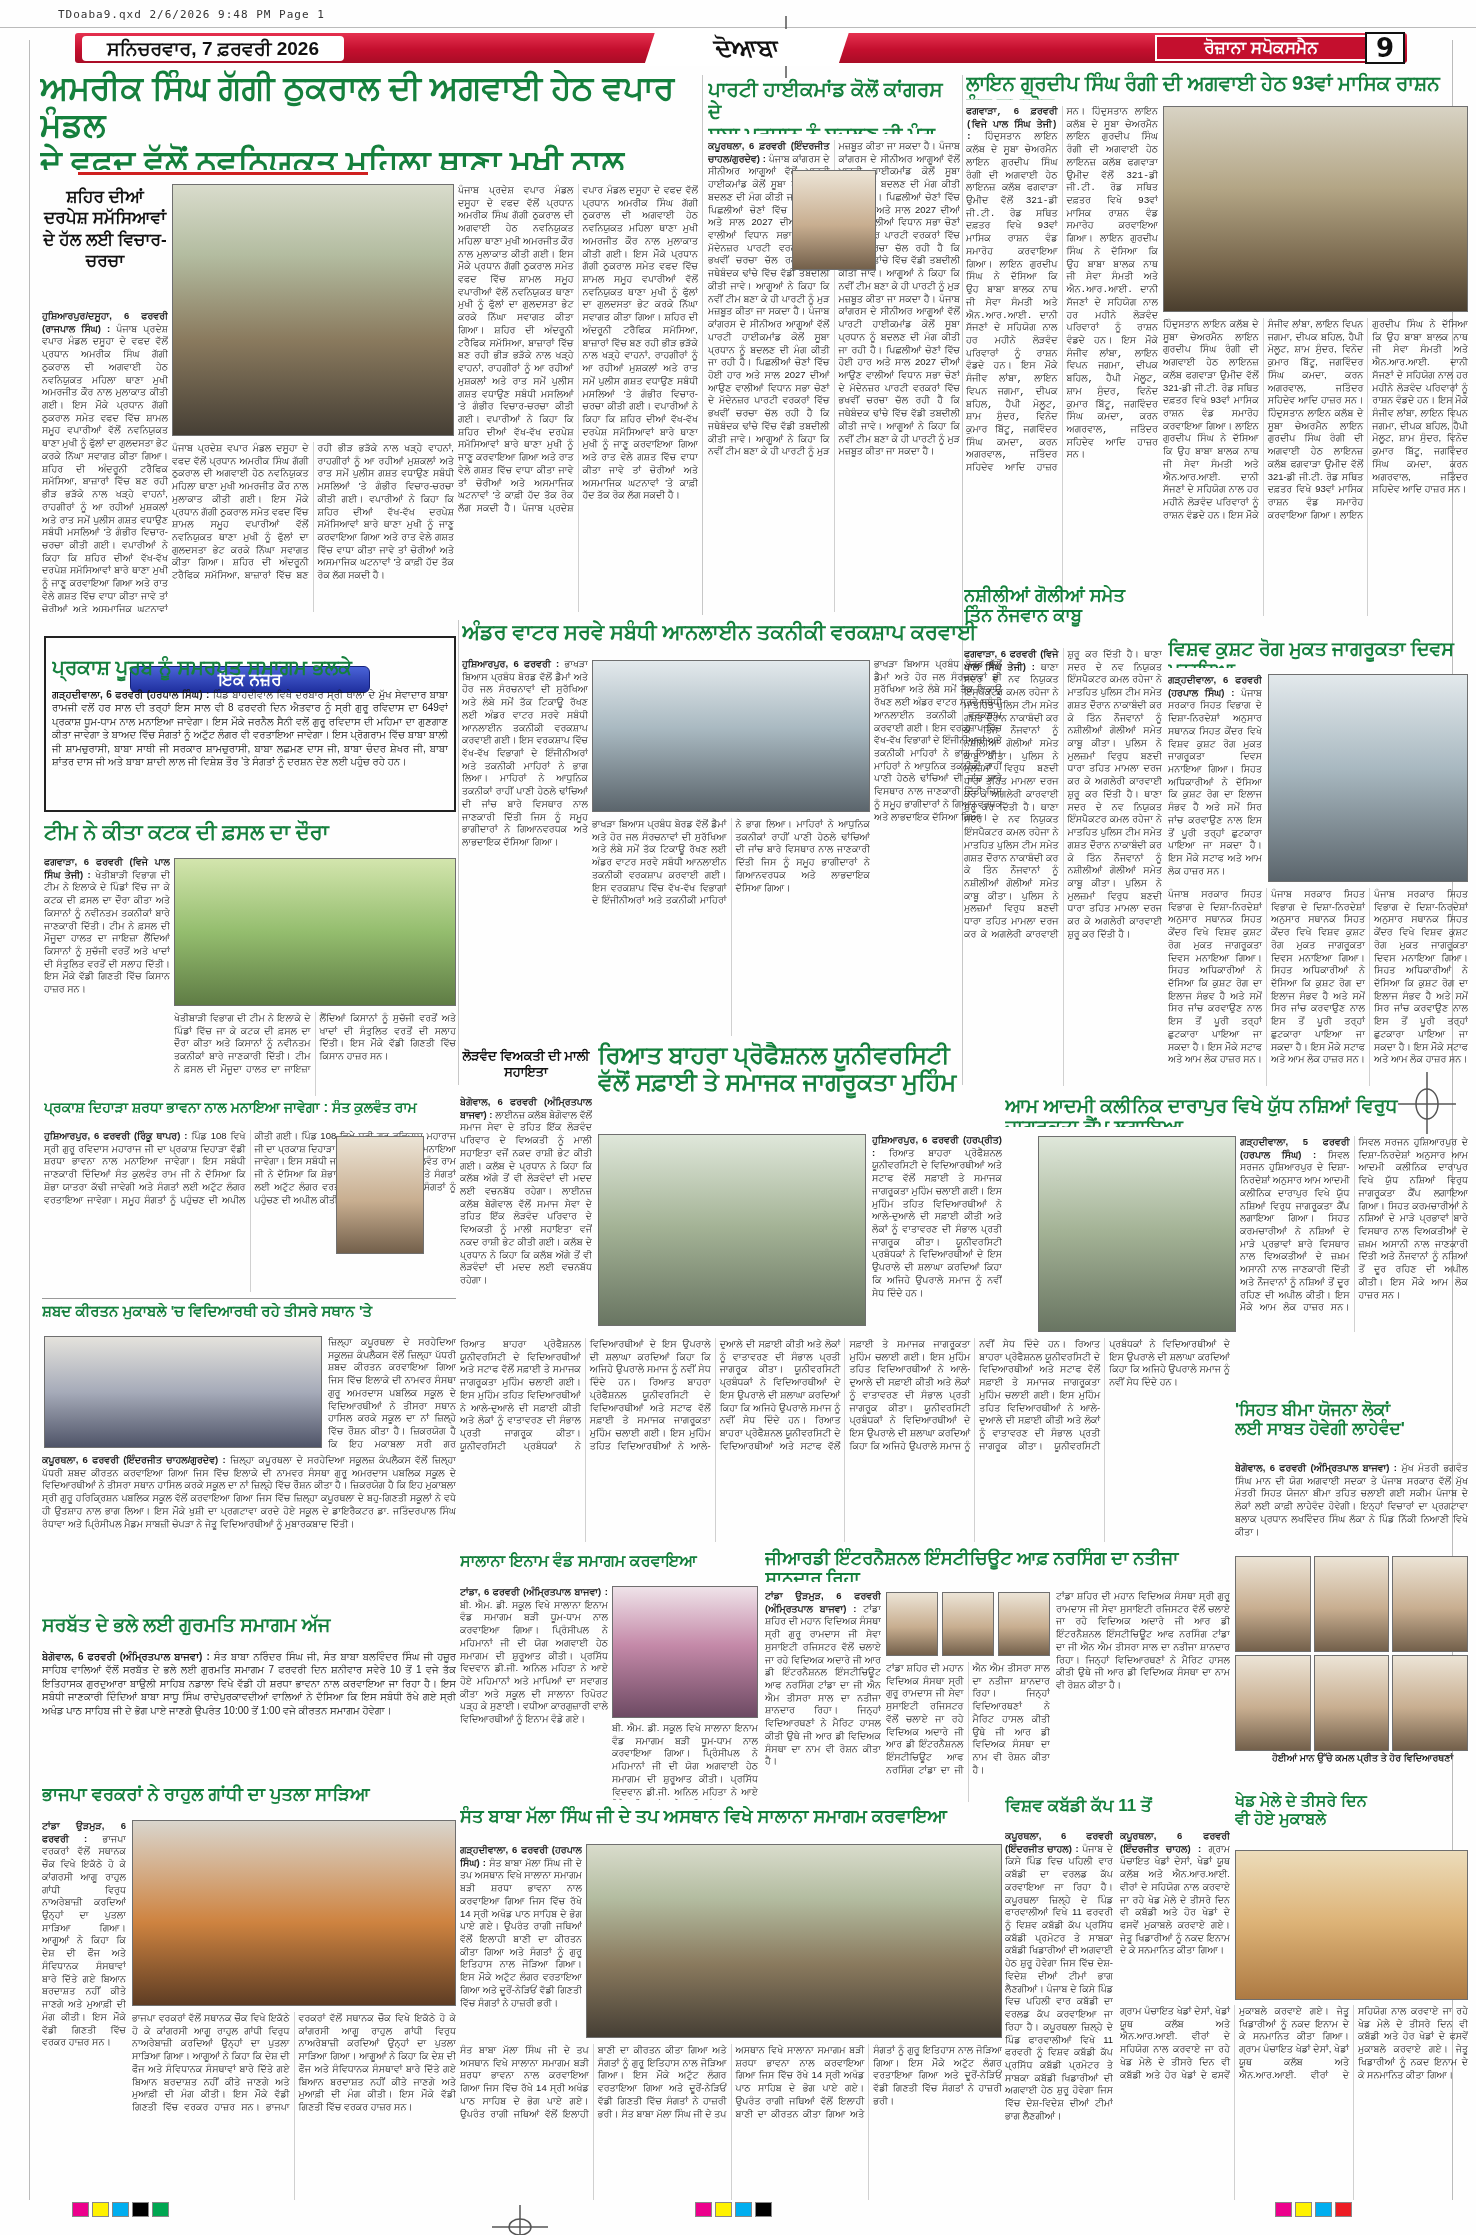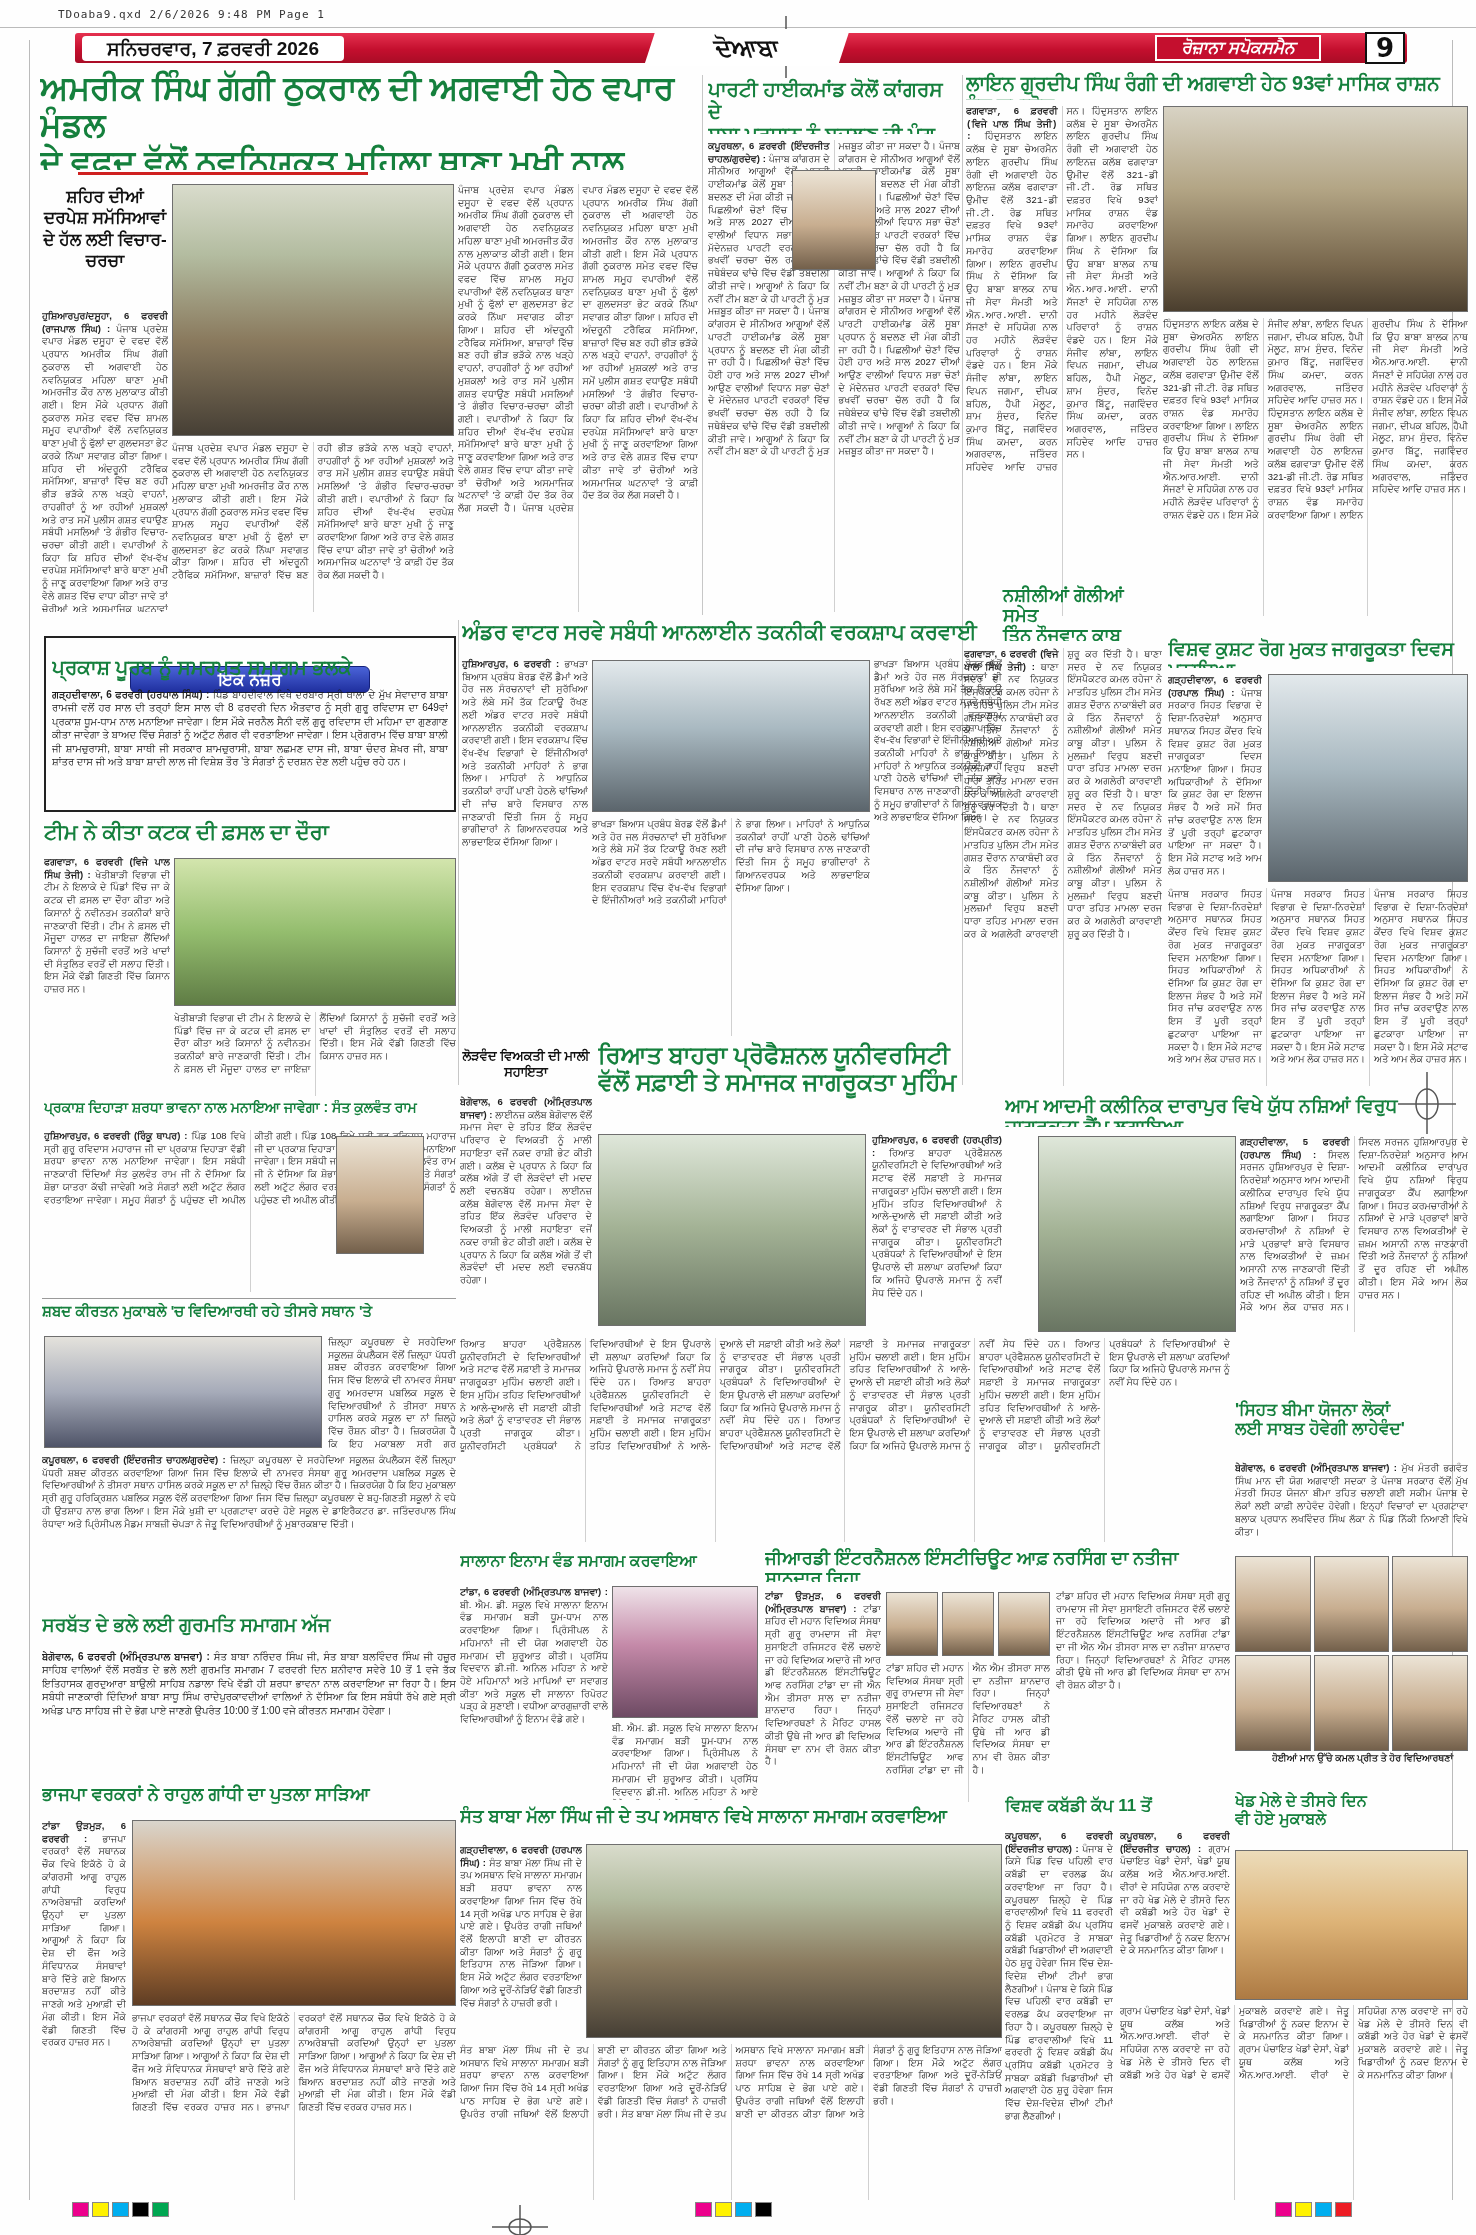--- a/index.html
+++ b/index.html
@@ -67,21 +67,21 @@
   <svg class="abs cross" style="left:758px;top:16px;" width="56" height="62">
     <line x1="28" y1="0" x2="28" y2="62"></line>
       <line x1="0" y1="34" x2="56" y2="34"></line>
     <ellipse cx="28" cy="34" rx="11" ry="15"></ellipse>
   </svg>
 
   <div class="abs mast" style="left:75px;top:33px;width:1332px;height:30px;"></div>
   <div class="abs datebox" style="left:82px;top:36px;width:262px;height:25px;">ਸਨਿਚਰਵਾਰ, 7 ਫ਼ਰਵਰੀ 2026</div>
   <div class="abs ribbon" style="left:652px;top:31px;width:190px;height:33px;"></div>
   <div class="abs ribbon-txt" style="left:652px;top:33px;width:190px;height:30px;">ਦੋਆਬਾ</div>
-  <div class="abs papername" style="left:1155px;top:35px;width:166px;height:26px;font-style:italic;">ਰੋਜ਼ਾਨਾ ਸਪੋਕਸਮੈਨ</div>
+  <div class="abs papername" style="left:1155px;top:35px;width:212px;height:26px;">ਰੋਜ਼ਾਨਾ ਸਪੋਕਸਮੈਨ</div>
   <div class="abs pgnum" style="left:1365px;top:32px;width:40px;height:32px;">9</div>
 
   <div class="abs hl" style="left:40px;top:70px;width:660px;height:100px;font-size:33px;">
     <div>ਅਮਰੀਕ ਸਿੰਘ ਗੱਗੀ ਠੁਕਰਾਲ ਦੀ ਅਗਵਾਈ ਹੇਠ ਵਪਾਰ ਮੰਡਲ</div>
     <div>ਦੇ ਵਫ਼ਦ ਵੱਲੋਂ ਨਵਨਿਯੁਕਤ ਮਹਿਲਾ ਥਾਣਾ ਮੁਖੀ ਨਾਲ ਮੁਲਾਕਾਤ</div>
   </div>
   <div class="abs" style="left:78px;top:172px;width:290px;height:3px;background:#cf2020;"></div>
 
   <div class="abs subhl" style="left:42px;top:186px;width:126px;height:118px;font-size:17px;">ਸ਼ਹਿਰ ਦੀਆਂ ਦਰਪੇਸ਼ ਸਮੱਸਿਆਵਾਂ ਦੇ ਹੱਲ ਲਈ ਵਿਚਾਰ-ਚਰਚਾ</div>
   <div class="abs body" style="left:42px;top:310px;width:126px;height:302px;">
@@ -111,21 +111,21 @@
   <div class="abs hl" style="left:966px;top:72px;width:502px;height:28px;font-size:20px;">ਲਾਇਨ ਗੁਰਦੀਪ ਸਿੰਘ ਰੰਗੀ ਦੀ ਅਗਵਾਈ ਹੇਠ 93ਵਾਂ ਮਾਸਿਕ ਰਾਸ਼ਨ ਵੰਡ ਸਮਾਰੋਹ</div>
   <div class="abs body cols2" style="left:966px;top:106px;width:192px;height:510px;font-family:Liberation Mono, monospace;">
     <b class="dl">ਫਗਵਾੜਾ, 6 ਫ਼ਰਵਰੀ (ਵਿਜੇ ਪਾਲ ਸਿੰਘ ਤੇਜੀ) :</b>
     <span>ਹਿੰਦੁਸਤਾਨ ਲਾਇਨ ਕਲੱਬ ਦੇ ਸੂਬਾ ਚੇਅਰਮੈਨ ਲਾਇਨ ਗੁਰਦੀਪ ਸਿੰਘ ਰੰਗੀ ਦੀ ਅਗਵਾਈ ਹੇਠ ਲਾਇਨਜ਼ ਕਲੱਬ ਫਗਵਾੜਾ ਉਮੀਦ ਵੱਲੋਂ 321-ਡੀ ਜੀ.ਟੀ. ਰੋਡ ਸਥਿਤ ਦਫ਼ਤਰ ਵਿਖੇ 93ਵਾਂ ਮਾਸਿਕ ਰਾਸ਼ਨ ਵੰਡ ਸਮਾਰੋਹ ਕਰਵਾਇਆ ਗਿਆ। ਲਾਇਨ ਗੁਰਦੀਪ ਸਿੰਘ ਨੇ ਦੱਸਿਆ ਕਿ ਉਹ ਬਾਬਾ ਬਾਲਕ ਨਾਥ ਜੀ ਸੇਵਾ ਸੰਮਤੀ ਅਤੇ ਐਨ.ਆਰ.ਆਈ. ਦਾਨੀ ਸੱਜਣਾਂ ਦੇ ਸਹਿਯੋਗ ਨਾਲ ਹਰ ਮਹੀਨੇ ਲੋੜਵੰਦ ਪਰਿਵਾਰਾਂ ਨੂੰ ਰਾਸ਼ਨ ਵੰਡਦੇ ਹਨ। ਇਸ ਮੌਕੇ ਸੰਜੀਵ ਲਾਂਬਾ, ਲਾਇਨ ਵਿਪਨ ਜਗਮਾ, ਦੀਪਕ ਬਹਿਲ, ਹੈਪੀ ਮੋਲੂਟ, ਸ਼ਾਮ ਸੁੰਦਰ, ਵਿਨੋਦ ਕੁਮਾਰ ਬਿੱਟੂ, ਜਗਵਿੰਦਰ ਸਿੰਘ ਕਮਦਾ, ਕਰਨ ਅਗਰਵਾਲ, ਜਤਿੰਦਰ ਸਹਿਦੇਵ ਆਦਿ ਹਾਜ਼ਰ ਸਨ। ਹਿੰਦੁਸਤਾਨ ਲਾਇਨ ਕਲੱਬ ਦੇ ਸੂਬਾ ਚੇਅਰਮੈਨ ਲਾਇਨ ਗੁਰਦੀਪ ਸਿੰਘ ਰੰਗੀ ਦੀ ਅਗਵਾਈ ਹੇਠ ਲਾਇਨਜ਼ ਕਲੱਬ ਫਗਵਾੜਾ ਉਮੀਦ ਵੱਲੋਂ 321-ਡੀ ਜੀ.ਟੀ. ਰੋਡ ਸਥਿਤ ਦਫ਼ਤਰ ਵਿਖੇ 93ਵਾਂ ਮਾਸਿਕ ਰਾਸ਼ਨ ਵੰਡ ਸਮਾਰੋਹ ਕਰਵਾਇਆ ਗਿਆ। ਲਾਇਨ ਗੁਰਦੀਪ ਸਿੰਘ ਨੇ ਦੱਸਿਆ ਕਿ ਉਹ ਬਾਬਾ ਬਾਲਕ ਨਾਥ ਜੀ ਸੇਵਾ ਸੰਮਤੀ ਅਤੇ ਐਨ.ਆਰ.ਆਈ. ਦਾਨੀ ਸੱਜਣਾਂ ਦੇ ਸਹਿਯੋਗ ਨਾਲ ਹਰ ਮਹੀਨੇ ਲੋੜਵੰਦ ਪਰਿਵਾਰਾਂ ਨੂੰ ਰਾਸ਼ਨ ਵੰਡਦੇ ਹਨ। ਇਸ ਮੌਕੇ ਸੰਜੀਵ ਲਾਂਬਾ, ਲਾਇਨ ਵਿਪਨ ਜਗਮਾ, ਦੀਪਕ ਬਹਿਲ, ਹੈਪੀ ਮੋਲੂਟ, ਸ਼ਾਮ ਸੁੰਦਰ, ਵਿਨੋਦ ਕੁਮਾਰ ਬਿੱਟੂ, ਜਗਵਿੰਦਰ ਸਿੰਘ ਕਮਦਾ, ਕਰਨ ਅਗਰਵਾਲ, ਜਤਿੰਦਰ ਸਹਿਦੇਵ ਆਦਿ ਹਾਜ਼ਰ ਸਨ।</span>
   </div>
   <div class="abs ph ph-ration" style="left:1163px;top:106px;width:305px;height:206px;"></div>
   <div class="abs body cols3" style="left:1163px;top:318px;width:305px;height:298px;">
     <span>ਹਿੰਦੁਸਤਾਨ ਲਾਇਨ ਕਲੱਬ ਦੇ ਸੂਬਾ ਚੇਅਰਮੈਨ ਲਾਇਨ ਗੁਰਦੀਪ ਸਿੰਘ ਰੰਗੀ ਦੀ ਅਗਵਾਈ ਹੇਠ ਲਾਇਨਜ਼ ਕਲੱਬ ਫਗਵਾੜਾ ਉਮੀਦ ਵੱਲੋਂ 321-ਡੀ ਜੀ.ਟੀ. ਰੋਡ ਸਥਿਤ ਦਫ਼ਤਰ ਵਿਖੇ 93ਵਾਂ ਮਾਸਿਕ ਰਾਸ਼ਨ ਵੰਡ ਸਮਾਰੋਹ ਕਰਵਾਇਆ ਗਿਆ। ਲਾਇਨ ਗੁਰਦੀਪ ਸਿੰਘ ਨੇ ਦੱਸਿਆ ਕਿ ਉਹ ਬਾਬਾ ਬਾਲਕ ਨਾਥ ਜੀ ਸੇਵਾ ਸੰਮਤੀ ਅਤੇ ਐਨ.ਆਰ.ਆਈ. ਦਾਨੀ ਸੱਜਣਾਂ ਦੇ ਸਹਿਯੋਗ ਨਾਲ ਹਰ ਮਹੀਨੇ ਲੋੜਵੰਦ ਪਰਿਵਾਰਾਂ ਨੂੰ ਰਾਸ਼ਨ ਵੰਡਦੇ ਹਨ। ਇਸ ਮੌਕੇ ਸੰਜੀਵ ਲਾਂਬਾ, ਲਾਇਨ ਵਿਪਨ ਜਗਮਾ, ਦੀਪਕ ਬਹਿਲ, ਹੈਪੀ ਮੋਲੂਟ, ਸ਼ਾਮ ਸੁੰਦਰ, ਵਿਨੋਦ ਕੁਮਾਰ ਬਿੱਟੂ, ਜਗਵਿੰਦਰ ਸਿੰਘ ਕਮਦਾ, ਕਰਨ ਅਗਰਵਾਲ, ਜਤਿੰਦਰ ਸਹਿਦੇਵ ਆਦਿ ਹਾਜ਼ਰ ਸਨ। ਹਿੰਦੁਸਤਾਨ ਲਾਇਨ ਕਲੱਬ ਦੇ ਸੂਬਾ ਚੇਅਰਮੈਨ ਲਾਇਨ ਗੁਰਦੀਪ ਸਿੰਘ ਰੰਗੀ ਦੀ ਅਗਵਾਈ ਹੇਠ ਲਾਇਨਜ਼ ਕਲੱਬ ਫਗਵਾੜਾ ਉਮੀਦ ਵੱਲੋਂ 321-ਡੀ ਜੀ.ਟੀ. ਰੋਡ ਸਥਿਤ ਦਫ਼ਤਰ ਵਿਖੇ 93ਵਾਂ ਮਾਸਿਕ ਰਾਸ਼ਨ ਵੰਡ ਸਮਾਰੋਹ ਕਰਵਾਇਆ ਗਿਆ। ਲਾਇਨ ਗੁਰਦੀਪ ਸਿੰਘ ਨੇ ਦੱਸਿਆ ਕਿ ਉਹ ਬਾਬਾ ਬਾਲਕ ਨਾਥ ਜੀ ਸੇਵਾ ਸੰਮਤੀ ਅਤੇ ਐਨ.ਆਰ.ਆਈ. ਦਾਨੀ ਸੱਜਣਾਂ ਦੇ ਸਹਿਯੋਗ ਨਾਲ ਹਰ ਮਹੀਨੇ ਲੋੜਵੰਦ ਪਰਿਵਾਰਾਂ ਨੂੰ ਰਾਸ਼ਨ ਵੰਡਦੇ ਹਨ। ਇਸ ਮੌਕੇ ਸੰਜੀਵ ਲਾਂਬਾ, ਲਾਇਨ ਵਿਪਨ ਜਗਮਾ, ਦੀਪਕ ਬਹਿਲ, ਹੈਪੀ ਮੋਲੂਟ, ਸ਼ਾਮ ਸੁੰਦਰ, ਵਿਨੋਦ ਕੁਮਾਰ ਬਿੱਟੂ, ਜਗਵਿੰਦਰ ਸਿੰਘ ਕਮਦਾ, ਕਰਨ ਅਗਰਵਾਲ, ਜਤਿੰਦਰ ਸਹਿਦੇਵ ਆਦਿ ਹਾਜ਼ਰ ਸਨ।</span>
   </div>
 
-  <div class="abs hl" style="left:964px;top:585px;width:198px;height:56px;font-size:18px;padding-left:39px;">
+  <div class="abs hl" style="left:964px;top:585px;width:198px;height:56px;font-size:18px;">
     <div>ਨਸ਼ੀਲੀਆਂ ਗੋਲੀਆਂ ਸਮੇਤ</div>
     <div>ਤਿੰਨ ਨੌਜਵਾਨ ਕਾਬੂ</div>
   </div>
   <div class="abs body cols2" style="left:964px;top:648px;width:198px;height:438px;">
     <b class="dl">ਫਗਵਾੜਾ, 6 ਫਰਵਰੀ (ਵਿਜੇ ਪਾਲ ਸਿੰਘ ਤੇਜੀ) :</b>
     <span>ਥਾਣਾ ਸਦਰ ਦੇ ਨਵ ਨਿਯੁਕਤ ਇੰਸਪੈਕਟਰ ਕਮਲ ਰਹੇਜਾ ਨੇ ਮਾਤਹਿਤ ਪੁਲਿਸ ਟੀਮ ਸਮੇਤ ਗਸ਼ਤ ਦੌਰਾਨ ਨਾਕਾਬੰਦੀ ਕਰ ਕੇ ਤਿੰਨ ਨੌਜਵਾਨਾਂ ਨੂੰ ਨਸ਼ੀਲੀਆਂ ਗੋਲੀਆਂ ਸਮੇਤ ਕਾਬੂ ਕੀਤਾ। ਪੁਲਿਸ ਨੇ ਮੁਲਜ਼ਮਾਂ ਵਿਰੁਧ ਬਣਦੀ ਧਾਰਾ ਤਹਿਤ ਮਾਮਲਾ ਦਰਜ ਕਰ ਕੇ ਅਗਲੇਰੀ ਕਾਰਵਾਈ ਸ਼ੁਰੂ ਕਰ ਦਿੱਤੀ ਹੈ। ਥਾਣਾ ਸਦਰ ਦੇ ਨਵ ਨਿਯੁਕਤ ਇੰਸਪੈਕਟਰ ਕਮਲ ਰਹੇਜਾ ਨੇ ਮਾਤਹਿਤ ਪੁਲਿਸ ਟੀਮ ਸਮੇਤ ਗਸ਼ਤ ਦੌਰਾਨ ਨਾਕਾਬੰਦੀ ਕਰ ਕੇ ਤਿੰਨ ਨੌਜਵਾਨਾਂ ਨੂੰ ਨਸ਼ੀਲੀਆਂ ਗੋਲੀਆਂ ਸਮੇਤ ਕਾਬੂ ਕੀਤਾ। ਪੁਲਿਸ ਨੇ ਮੁਲਜ਼ਮਾਂ ਵਿਰੁਧ ਬਣਦੀ ਧਾਰਾ ਤਹਿਤ ਮਾਮਲਾ ਦਰਜ ਕਰ ਕੇ ਅਗਲੇਰੀ ਕਾਰਵਾਈ ਸ਼ੁਰੂ ਕਰ ਦਿੱਤੀ ਹੈ। ਥਾਣਾ ਸਦਰ ਦੇ ਨਵ ਨਿਯੁਕਤ ਇੰਸਪੈਕਟਰ ਕਮਲ ਰਹੇਜਾ ਨੇ ਮਾਤਹਿਤ ਪੁਲਿਸ ਟੀਮ ਸਮੇਤ ਗਸ਼ਤ ਦੌਰਾਨ ਨਾਕਾਬੰਦੀ ਕਰ ਕੇ ਤਿੰਨ ਨੌਜਵਾਨਾਂ ਨੂੰ ਨਸ਼ੀਲੀਆਂ ਗੋਲੀਆਂ ਸਮੇਤ ਕਾਬੂ ਕੀਤਾ। ਪੁਲਿਸ ਨੇ ਮੁਲਜ਼ਮਾਂ ਵਿਰੁਧ ਬਣਦੀ ਧਾਰਾ ਤਹਿਤ ਮਾਮਲਾ ਦਰਜ ਕਰ ਕੇ ਅਗਲੇਰੀ ਕਾਰਵਾਈ ਸ਼ੁਰੂ ਕਰ ਦਿੱਤੀ ਹੈ। ਥਾਣਾ ਸਦਰ ਦੇ ਨਵ ਨਿਯੁਕਤ ਇੰਸਪੈਕਟਰ ਕਮਲ ਰਹੇਜਾ ਨੇ ਮਾਤਹਿਤ ਪੁਲਿਸ ਟੀਮ ਸਮੇਤ ਗਸ਼ਤ ਦੌਰਾਨ ਨਾਕਾਬੰਦੀ ਕਰ ਕੇ ਤਿੰਨ ਨੌਜਵਾਨਾਂ ਨੂੰ ਨਸ਼ੀਲੀਆਂ ਗੋਲੀਆਂ ਸਮੇਤ ਕਾਬੂ ਕੀਤਾ। ਪੁਲਿਸ ਨੇ ਮੁਲਜ਼ਮਾਂ ਵਿਰੁਧ ਬਣਦੀ ਧਾਰਾ ਤਹਿਤ ਮਾਮਲਾ ਦਰਜ ਕਰ ਕੇ ਅਗਲੇਰੀ ਕਾਰਵਾਈ ਸ਼ੁਰੂ ਕਰ ਦਿੱਤੀ ਹੈ।</span>
   </div>
 
   <div class="abs hl" style="left:1168px;top:638px;width:300px;height:30px;font-size:19px;">ਵਿਸ਼ਵ ਕੁਸ਼ਟ ਰੋਗ ਮੁਕਤ ਜਾਗਰੂਕਤਾ ਦਿਵਸ ਮਨਾਇਆ</div>
   <div class="abs body" style="left:1168px;top:674px;width:94px;height:208px;">

